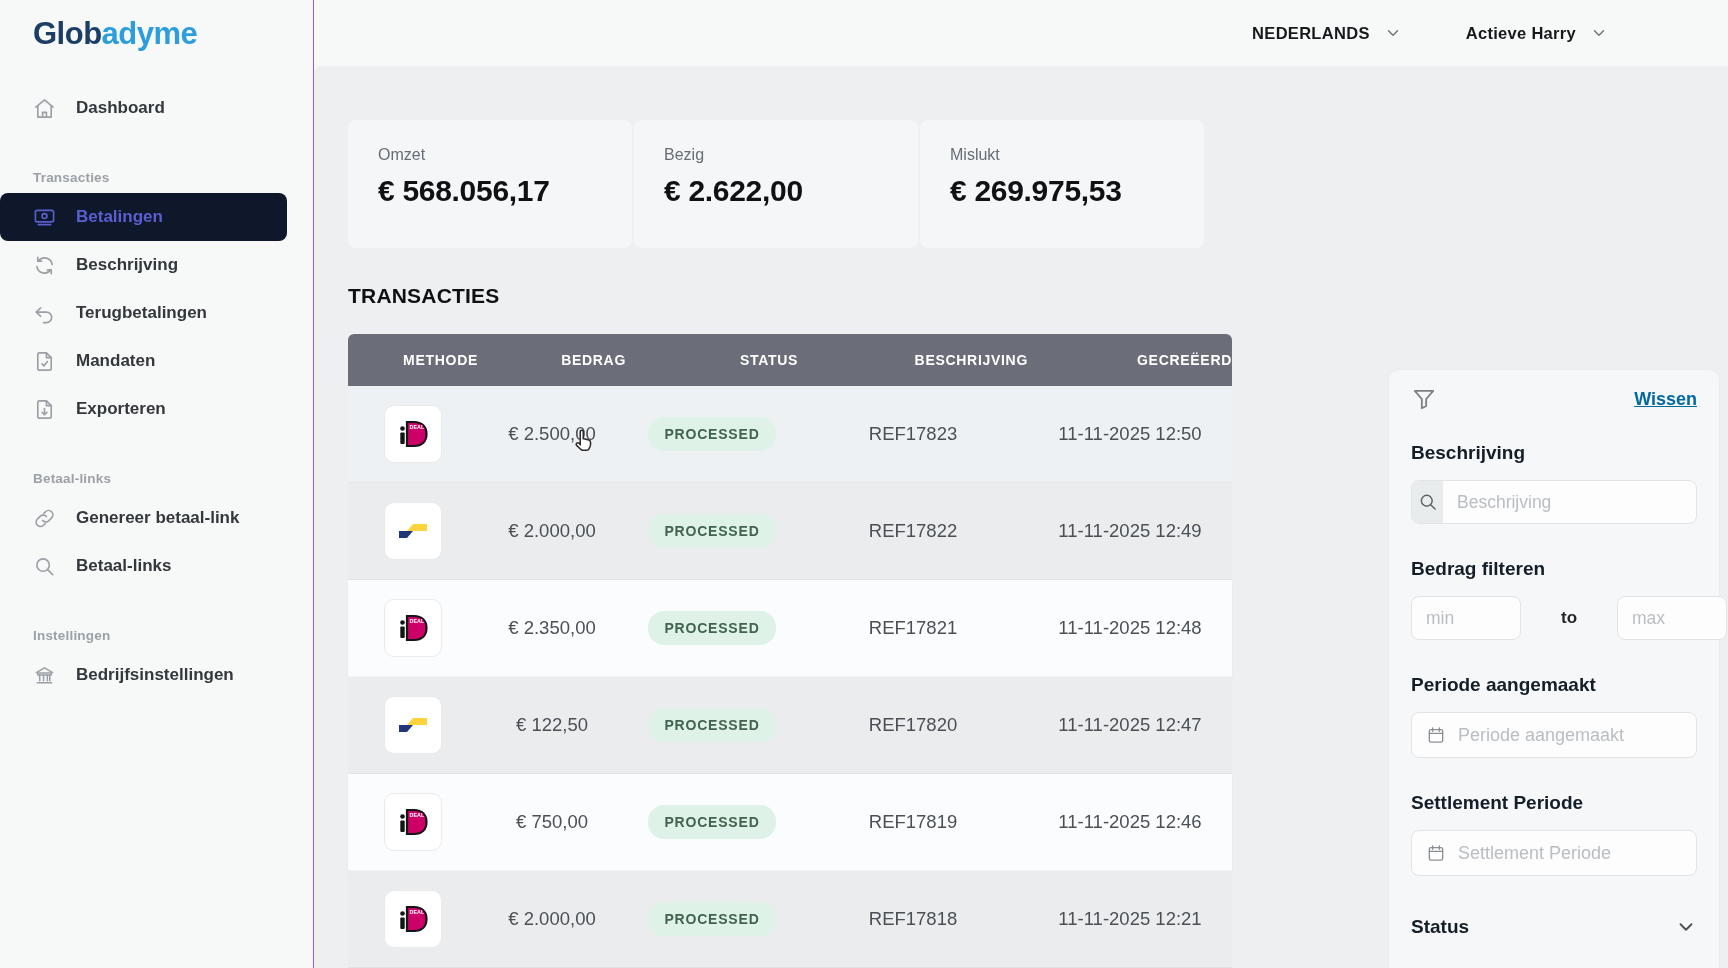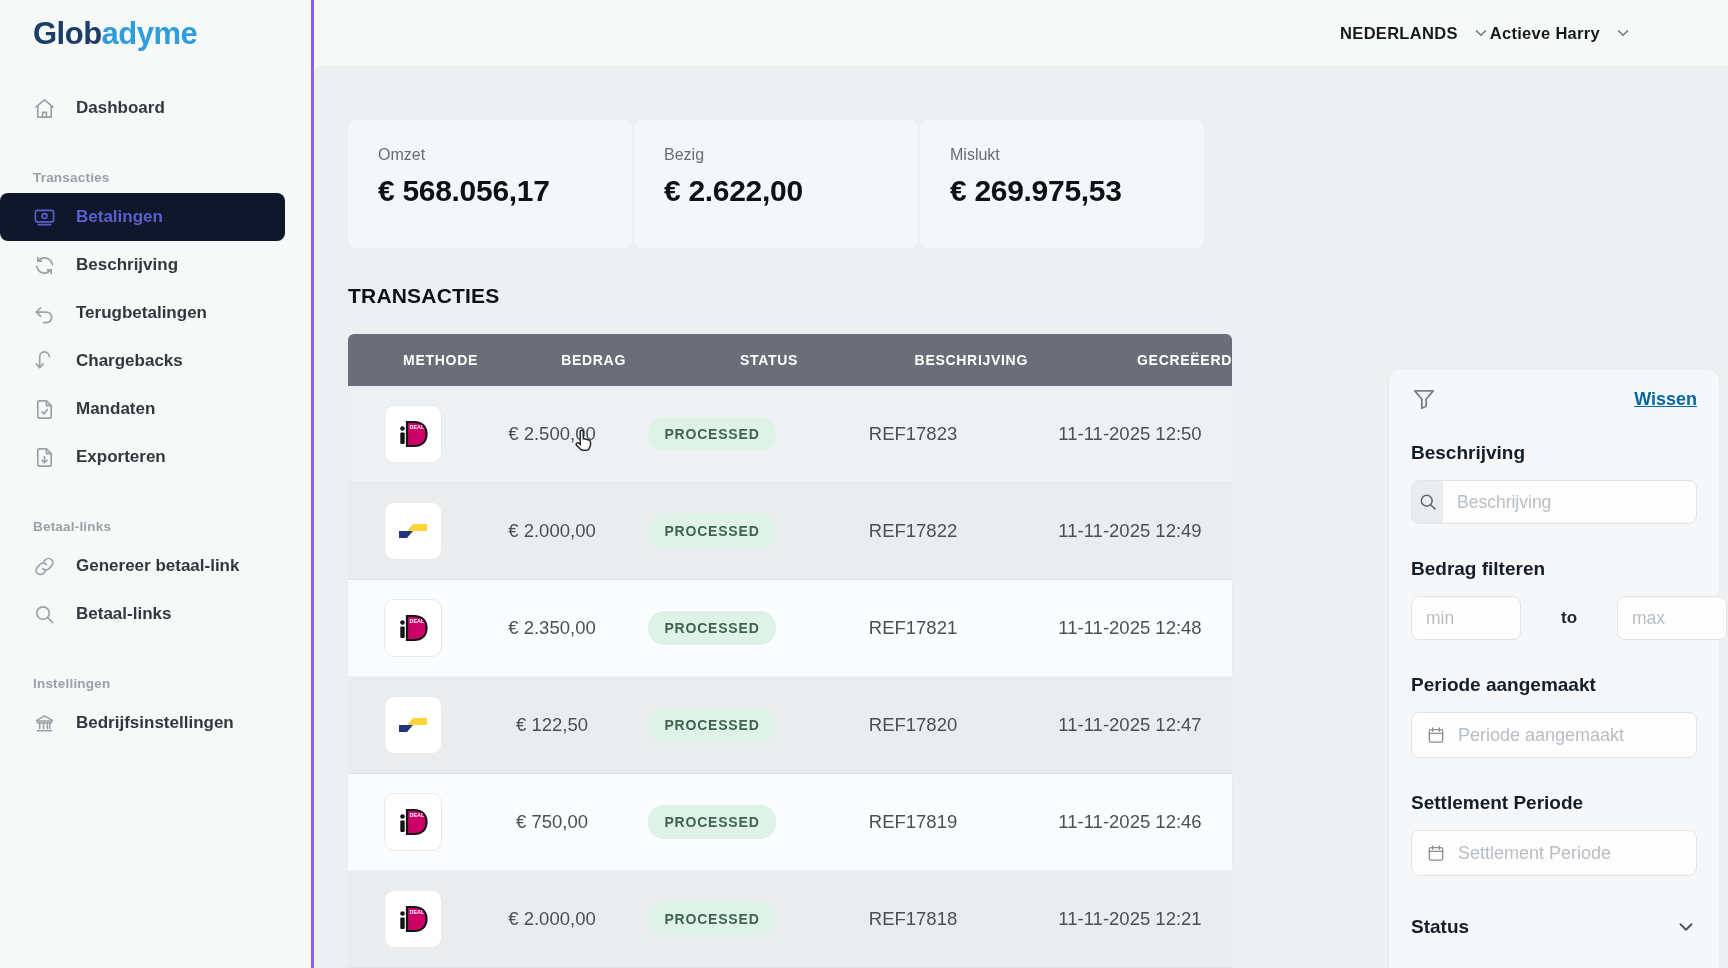--- a/index.html
+++ b/index.html
@@ -1,34 +1,34 @@
 <!DOCTYPE html>
 <html><head>
 <meta charset="utf-8">
 <style>
   * { margin:0; padding:0; box-sizing:border-box; }
   html,body { width:1728px; height:968px; overflow:hidden; font-family:"Liberation Sans", sans-serif; }
   .app { position:relative; width:1728px; height:968px; background:#f7f8f8; display:flex; }
 
   
-  .sidebar { width:314px; height:100%; background:#f7f8f8; border-right:3px solid #8b5cf6; flex:0 0 auto; padding-top:12px; }
+  .sidebar { width:314px; height:100%; background:#f7f8f8; border-right:1px solid #8b5cf6; flex:0 0 auto; padding-top:12px; }
   .logo { padding:4px 0 0 33px; font-size:31px; font-weight:800; letter-spacing:-0.5px; }
   .logo .p1 { color:#1c3e66; }
   .logo .p2 { color:#2d9edb; }
   .nav-item { display:flex; align-items:center; gap:20px; height:48px; padding-left:33px; margin-right:26px; color:#33383d; font-size:17px; font-weight:700; cursor:pointer; border-radius:8px; }
   .nav-item .ic { width:23px; height:23px; color:#9aa0a6; display:flex; align-items:center; justify-content:center; flex:0 0 auto; }
   .nav-item.active { background:#0f172a; color:#5a5fd0; }
   .nav-item.active .ic { color:#5a5fd0; }
   .nav-dashboard { margin-top:32px; }
   .nav-section { padding-left:33px; margin-top:38px; margin-bottom:8px; font-size:13.5px; font-weight:700; color:#9ba1a7; letter-spacing:0.2px; }
   .ic svg { width:100%; height:100%; }
 
   
   .main { flex:1; display:flex; flex-direction:column; }
-  .topbar { height:66px; background:#f7f8f8; display:flex; align-items:center; justify-content:flex-end; padding-right:96px; }
+  .topbar { height:66px; background:#f7f8f8; display:flex; align-items:center; justify-content:flex-end; gap:64px; padding-right:120px; }
   .top-menu { display:flex; align-items:center; gap:14px; cursor:pointer; }
   .top-menu .lbl { font-size:16.5px; font-weight:700; color:#17191c; letter-spacing:0.3px; }
   .chev { width:18px; height:18px; color:#6f757b; }
   .content { position:relative; flex:1; background:#edeff1; border-top-left-radius:8px; overflow:hidden; }
 
   
   .center-col { position:absolute; left:34px; top:54px; width:884px; }
   .stats { display:flex; gap:2px; }
   .stat-card { width:284px; height:128px; background:#f4f6f8; border-radius:8px; padding:26px 0 0 30px; }
   .stat-label { font-size:16px; color:#666d74; }
@@ -118,29 +118,20 @@
           <svg viewBox="0 0 24 24" fill="none" stroke="currentColor" stroke-width="1.7" stroke-linecap="round" stroke-linejoin="round">
             <path d="M8 6 3.5 10.5 8 15"></path>
             <path d="M3.5 10.5H14a5.5 5.5 0 0 1 0 11h-3"></path>
           </svg>
         </span>
       <span>Terugbetalingen</span>
     </div>
     <div class="nav-item">
       <span class="ic">
           <svg viewBox="0 0 24 24" fill="none" stroke="currentColor" stroke-width="1.7" stroke-linecap="round" stroke-linejoin="round">
-            <path d="M17 7a5 5 0 0 0-10 0v11"></path>
-            <path d="M3.5 14.5 7 18.5l3.5-4"></path>
-          </svg>
-        </span>
-      <span>Chargebacks</span>
-    </div>
-    <div class="nav-item">
-      <span class="ic">
-          <svg viewBox="0 0 24 24" fill="none" stroke="currentColor" stroke-width="1.7" stroke-linecap="round" stroke-linejoin="round">
             <path d="M14 3H6.5A1.5 1.5 0 0 0 5 4.5v15A1.5 1.5 0 0 0 6.5 21h11a1.5 1.5 0 0 0 1.5-1.5V8z"></path>
             <path d="M14 3v5h5"></path>
             <path d="m9.5 14.5 2 2 3.5-4.5"></path>
           </svg>
         </span>
       <span>Mandaten</span>
     </div>
     <div class="nav-item">
       <span class="ic">
           <svg viewBox="0 0 24 24" fill="none" stroke="currentColor" stroke-width="1.7" stroke-linecap="round" stroke-linejoin="round">

